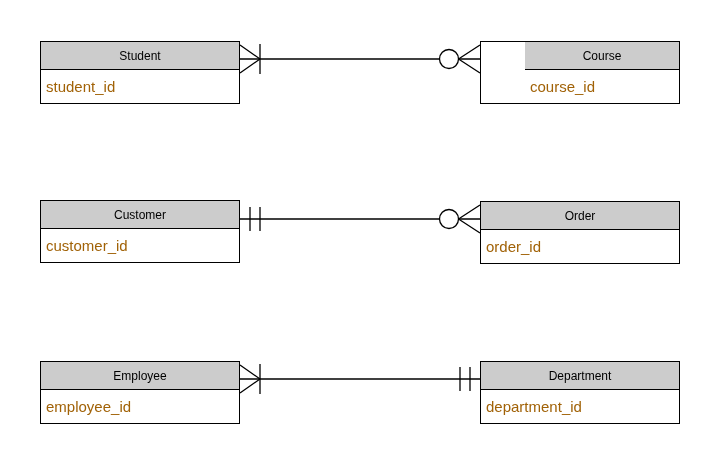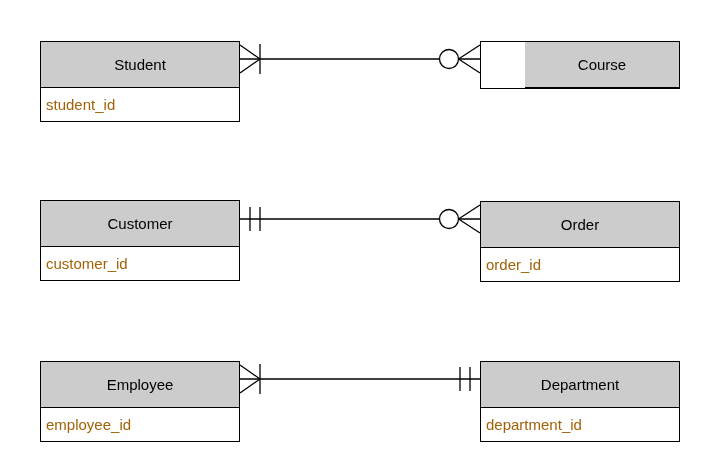--- a/index.html
+++ b/index.html
@@ -21,27 +21,27 @@
   }
 
   .entity {
     position: absolute;
     width: 200px;
     border: 1.5px solid #000000;
     background: #ffffff;
     z-index: 1;
   }
   .entity-header {
-    height: 46px;
+    height: 28px;
     background: #cccccc;
     border-bottom: 1.5px solid #000000;
     display: flex;
     align-items: center;
     justify-content: center;
-    font-size: 15px;
+    font-size: 12px;
     color: #000000;
   }
   .entity-attr {
     height: 32.5px;
     background: #ffffff;
     display: flex;
     align-items: center;
     padding-left: 5px;
     font-size: 15px;
     color: #a16207;
@@ -82,20 +82,21 @@
     </g>
   </svg>
 
   <div class="entity pos-student">
     <div class="entity-header">Student</div>
     <div class="entity-attr">student_id</div>
   </div>
 
   <div class="entity pos-course">
     <div class="entity-header">Course</div>
+    <div class="entity-attr">course_id</div>
   </div>
 
   <div class="entity pos-customer">
     <div class="entity-header">Customer</div>
     <div class="entity-attr">customer_id</div>
   </div>
 
   <div class="entity pos-order">
     <div class="entity-header">Order</div>
     <div class="entity-attr">order_id</div>

